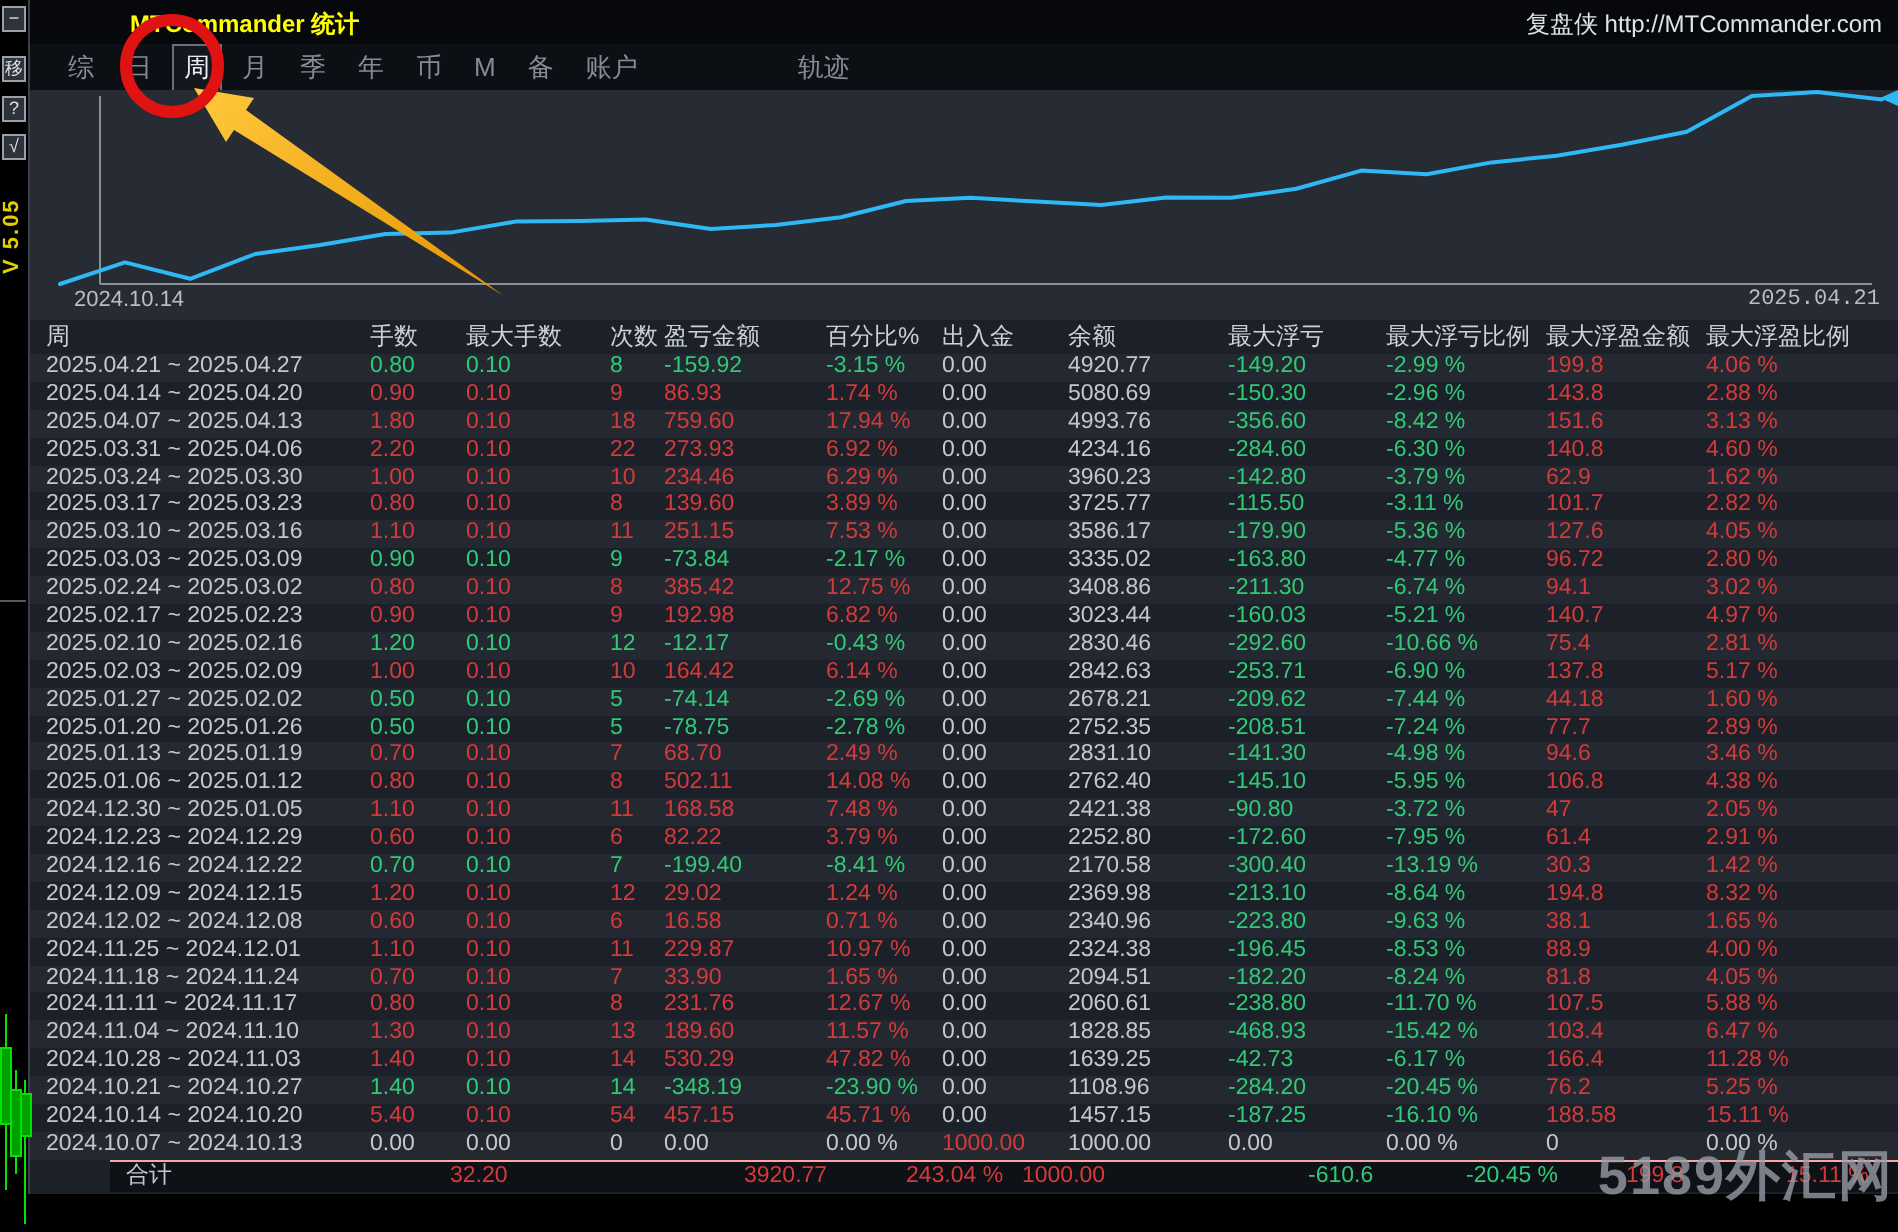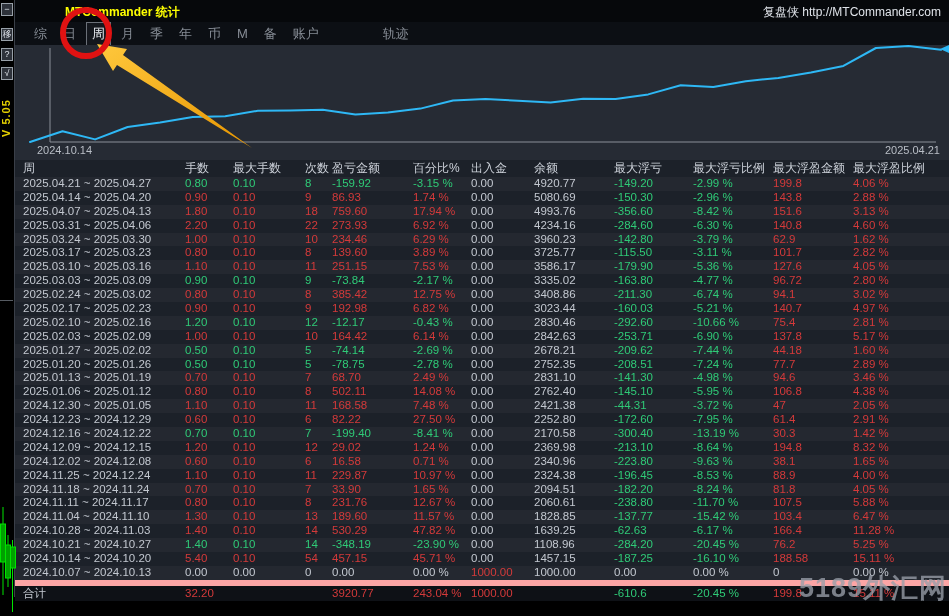--- a/index.html
+++ b/index.html
@@ -29,38 +29,38 @@
   #titlebar{position:absolute;left:0;top:0;width:100%;height:22px;background:#06080b;}
   #page-title{position:absolute;left:50px;top:4px;color:#ffff00;font-weight:bold;font-size:12px;}
   #brand{position:absolute;right:8px;top:4px;color:#dfe3e9;font-size:12px;margin-left:32px;}
   #tabbar{
     position:absolute;left:0;top:22px;width:100%;height:23px;background:#0c0f14;
     display:flex;align-items:center;padding-left:13px;box-sizing:border-box;
     font-size:13px;color:#868c95;
   }
   .tab{padding:2px 5px;margin-right:4px;border:1px solid transparent;cursor:pointer;white-space:nowrap;}
   .tab.sel{color:#e9ecf1;border:1px solid #6b7078;background:#14171d;}
-  .tab.spaced{margin-left:48px;}
+  .tab.spaced{margin-left:64px;}
   
   #chart{position:absolute;left:0;top:45px;width:935px;height:115px;background:#262b34;text-align:right;}
   #chart svg{position:absolute;left:0;top:0;}
   .axis-label{position:absolute;color:#b9bec6;font-size:11px;top:99px;}
   #axis-label-start{left:22px;}
-  #axis-label-end{right:10px;}
+  #axis-label-end{right:10px;font-family:Liberation Mono, monospace;}
   
   #table{position:absolute;left:0;top:160px;width:935px;}
   .grid-row{
     display:grid;
     grid-template-columns:162px 48px 72px 27px 81px 58px 63px 80px 79px 80px 80px auto;
     padding-left:8px;height:13.9px;line-height:13.9px;font-size:11.5px;white-space:nowrap;
   }
   #table-header{height:17px;line-height:17px;color:#ccd1d9;font-size:12px;}
   #table-body .grid-row:nth-child(odd){background:rgba(255,255,255,0.035);}
   #total-row{
-    height:15px;line-height:15px;background:#0e1116;border-top:6px solid #fca5a5;
+    height:15px;line-height:15px;background:#0e1116;border-top:1px solid #fca5a5;margin-left:40px;
   }
   .cw{color:#c3c8d0;} .cr{color:#d43a3a;} .cg{color:#2fca77;}
   
   #watermark{
     position:absolute;right:2px;top:570px;font-size:27px;font-weight:bold;
     color:rgba(152,159,169,0.78);letter-spacing:1px;z-index:40;white-space:nowrap;
   }
   
   #annotation-overlay{position:absolute;left:0;top:0;z-index:60;pointer-events:none;}
   
@@ -362,32 +362,32 @@
         </div>
         <div class="grid-row">
           <span class="cw">2024.12.30 ~ 2025.01.05</span>
           <span class="cr">1.10</span>
           <span class="cr">0.10</span>
           <span class="cr">11</span>
           <span class="cr">168.58</span>
           <span class="cr">7.48 %</span>
           <span class="cw">0.00</span>
           <span class="cw">2421.38</span>
-          <span class="cg">-44.31</span>
+          <span class="cg">-90.80</span>
           <span class="cg">-3.72 %</span>
           <span class="cr">47</span>
           <span class="cr">2.05 %</span>
         </div>
         <div class="grid-row">
           <span class="cw">2024.12.23 ~ 2024.12.29</span>
           <span class="cr">0.60</span>
           <span class="cr">0.10</span>
           <span class="cr">6</span>
           <span class="cr">82.22</span>
-          <span class="cr">27.50 %</span>
+          <span class="cr">3.79 %</span>
           <span class="cw">0.00</span>
           <span class="cw">2252.80</span>
           <span class="cg">-172.60</span>
           <span class="cg">-7.95 %</span>
           <span class="cr">61.4</span>
           <span class="cr">2.91 %</span>
         </div>
         <div class="grid-row">
           <span class="cw">2024.12.16 ~ 2024.12.22</span>
           <span class="cg">0.70</span>
@@ -424,21 +424,21 @@
           <span class="cr">16.58</span>
           <span class="cr">0.71 %</span>
           <span class="cw">0.00</span>
           <span class="cw">2340.96</span>
           <span class="cg">-223.80</span>
           <span class="cg">-9.63 %</span>
           <span class="cr">38.1</span>
           <span class="cr">1.65 %</span>
         </div>
         <div class="grid-row">
-          <span class="cw">2024.11.25 ~ 2024.12.24</span>
+          <span class="cw">2024.11.25 ~ 2024.12.01</span>
           <span class="cr">1.10</span>
           <span class="cr">0.10</span>
           <span class="cr">11</span>
           <span class="cr">229.87</span>
           <span class="cr">10.97 %</span>
           <span class="cw">0.00</span>
           <span class="cw">2324.38</span>
           <span class="cg">-196.45</span>
           <span class="cg">-8.53 %</span>
           <span class="cr">88.9</span>
@@ -474,35 +474,35 @@
         </div>
         <div class="grid-row">
           <span class="cw">2024.11.04 ~ 2024.11.10</span>
           <span class="cr">1.30</span>
           <span class="cr">0.10</span>
           <span class="cr">13</span>
           <span class="cr">189.60</span>
           <span class="cr">11.57 %</span>
           <span class="cw">0.00</span>
           <span class="cw">1828.85</span>
-          <span class="cg">-137.77</span>
+          <span class="cg">-468.93</span>
           <span class="cg">-15.42 %</span>
           <span class="cr">103.4</span>
           <span class="cr">6.47 %</span>
         </div>
         <div class="grid-row">
           <span class="cw">2024.10.28 ~ 2024.11.03</span>
           <span class="cr">1.40</span>
           <span class="cr">0.10</span>
           <span class="cr">14</span>
           <span class="cr">530.29</span>
           <span class="cr">47.82 %</span>
           <span class="cw">0.00</span>
           <span class="cw">1639.25</span>
-          <span class="cg">-62.63</span>
+          <span class="cg">-42.73</span>
           <span class="cg">-6.17 %</span>
           <span class="cr">166.4</span>
           <span class="cr">11.28 %</span>
         </div>
         <div class="grid-row">
           <span class="cw">2024.10.21 ~ 2024.10.27</span>
           <span class="cg">1.40</span>
           <span class="cg">0.10</span>
           <span class="cg">14</span>
           <span class="cg">-348.19</span>

